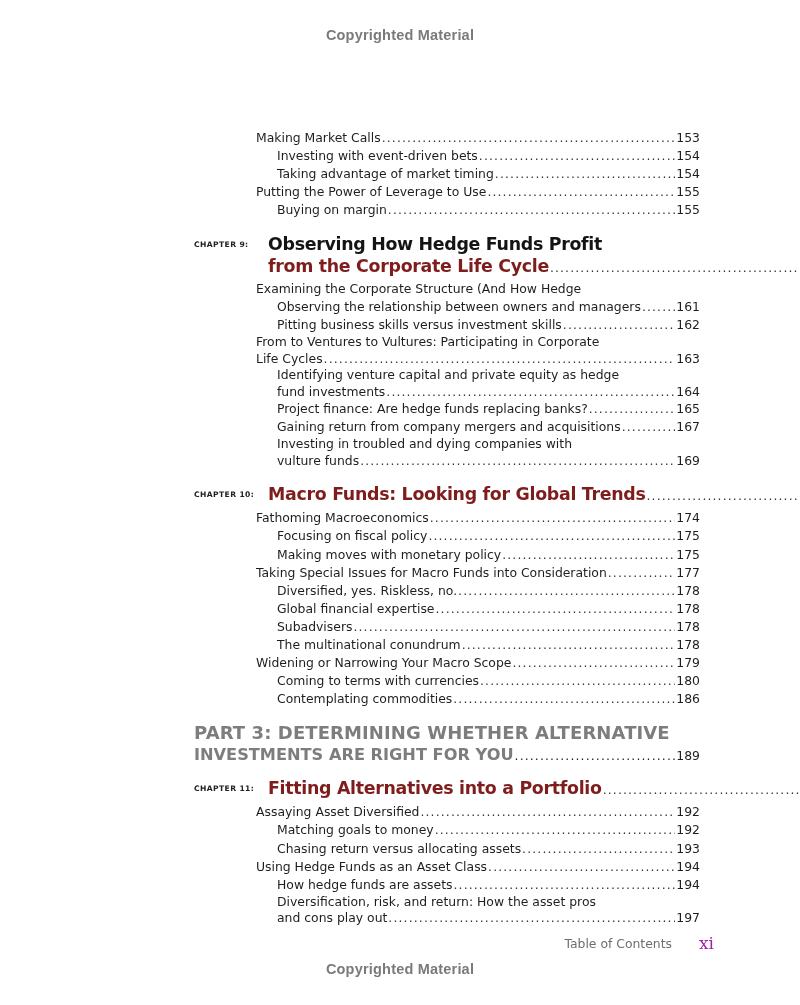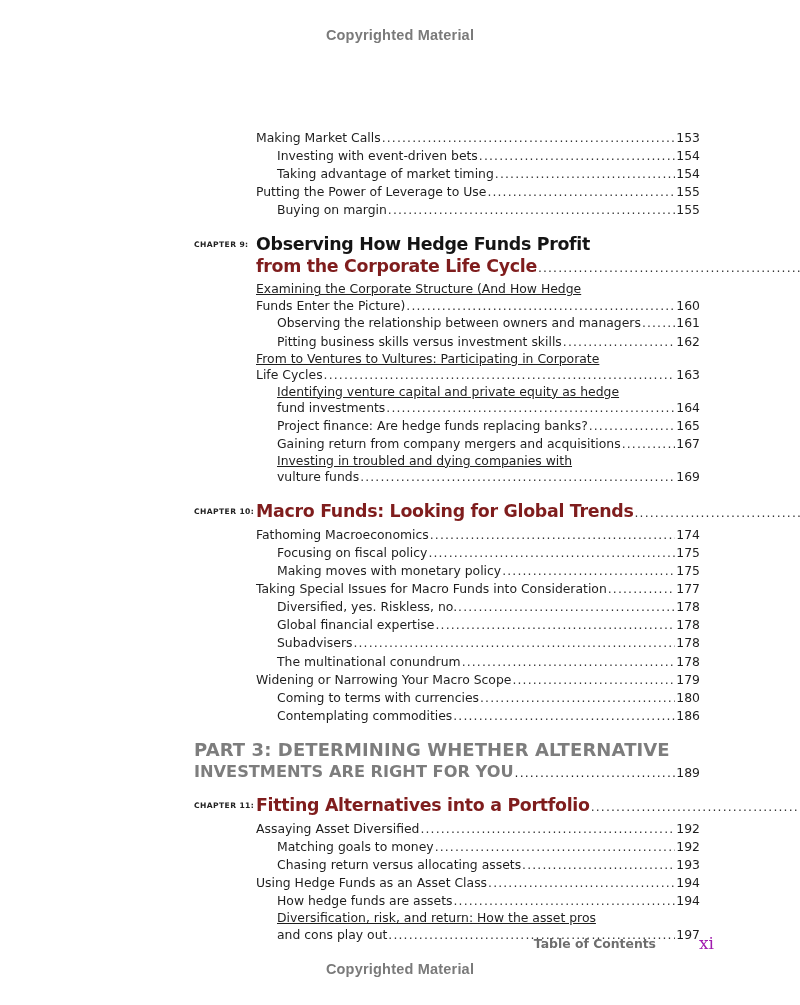--- a/index.html
+++ b/index.html
@@ -16,42 +16,42 @@
     .row { display: flex; align-items: baseline; font-size: 12.4px; line-height: 18.1px; white-space: nowrap; }
     .row .title { flex: 0 0 auto; }
     .row .dots { flex: 1 1 auto; overflow: hidden; color: #333; margin: 0 1px; letter-spacing: 2.2px; }
     .row .dots::before { content: ". . . . . . . . . . . . . . . . . . . . . . . . . . . . . . . . . . . . . . . . . . . . . . . . . . . . . . . . . . . . . . . . . . . . . . . . . . . . . . . . . . . . . . . . . . . . . . . ."; letter-spacing: -1.4px; }
     .row .page { flex: 0 0 auto; text-align: right; }
 
     .lvl1 { padding-left: 62px; }
     .lvl2 { padding-left: 83px; }
 
     .multi { font-size: 12.4px; line-height: 16.5px; }
-    .multi .first { white-space: nowrap; text-decoration: underline; }
+    .multi .first { white-space: nowrap; }
     .multi .row { line-height: 16.5px; }
 
-    .chapter { display: flex; margin-top: 14px; }
+    .chapter { display: flex; margin-top: 14px; gap: 12px; }
     .chapter .ch-label { width: 62px; flex: 0 0 62px; font-size: 7.6px; font-weight: bold; letter-spacing: 0.4px;
                          padding-top: 7px; white-space: nowrap; color: #222; }
     .chapter .ch-body { flex: 1 1 auto; }
     .chapter .ch-title { font-size: 17.4px; font-weight: bold; line-height: 22px; letter-spacing: -0.3px; color: #141414; }
     .chapter .row.ch-row { font-size: 17.4px; line-height: 22px; }
     .chapter .row.ch-row .title { font-weight: bold; letter-spacing: -0.3px; color: #7f1d1d; }
     .chapter .row.ch-row .dots { font-size: 12.4px; }
 
     .part { margin-top: 14px; color: #7d7d7d; }
     .part .part-line { font-size: 18px; font-weight: bold; line-height: 22px; letter-spacing: 0.1px; white-space: nowrap; }
     .part .row { font-size: 16.2px; line-height: 22px; }
     .part .row .title { font-weight: bold; }
     .part .row .dots, .part .row .page { font-size: 12.4px; color: #1e1e1e; }
 
     .sub-list { margin-top: 2px; }
 
     .footer { position: absolute; top: 933px; left: 0; width: 800px; }
-    .footer .ft-label { position: absolute; right: 144px; top: 3px; font-size: 12.4px; font-weight: bold; color: #6e6e6e; }
+    .footer .ft-label { position: absolute; right: 128px; top: 3px; font-size: 12.4px; font-weight: normal; color: #6e6e6e; }
     .footer .ft-page { position: absolute; right: 86px; top: 0; font-family: "DejaVu Serif", "Liberation Serif", serif;
                        font-size: 17px; color: #a21caf; }
   </style>
 </head>
 <body>
 
 <div class="watermark wm-top">Copyrighted Material</div>
 
 <div class="toc">
 
@@ -89,25 +89,20 @@
       <div class="ch-title">Observing How Hedge Funds Profit</div>
       <div class="row ch-row">
           <span class="title">from the Corporate Life Cycle</span>
           <span class="dots"></span>
         </div>
     </div>
   </div>
   <div class="sub-list">
     <div class="multi lvl1">
       <div class="first">Examining the Corporate Structure (And How Hedge</div>
-      <div class="row">
-          <span class="title">Funds Enter the Picture)</span>
-          <span class="dots"></span>
-          <span class="page">160</span>
-        </div>
     </div>
     <div class="row lvl2">
         <span class="title">Observing the relationship between owners and managers</span>
         <span class="dots"></span>
         <span class="page">161</span>
       </div>
     <div class="row lvl2">
         <span class="title">Pitting business skills versus investment skills</span>
         <span class="dots"></span>
         <span class="page">162</span>

